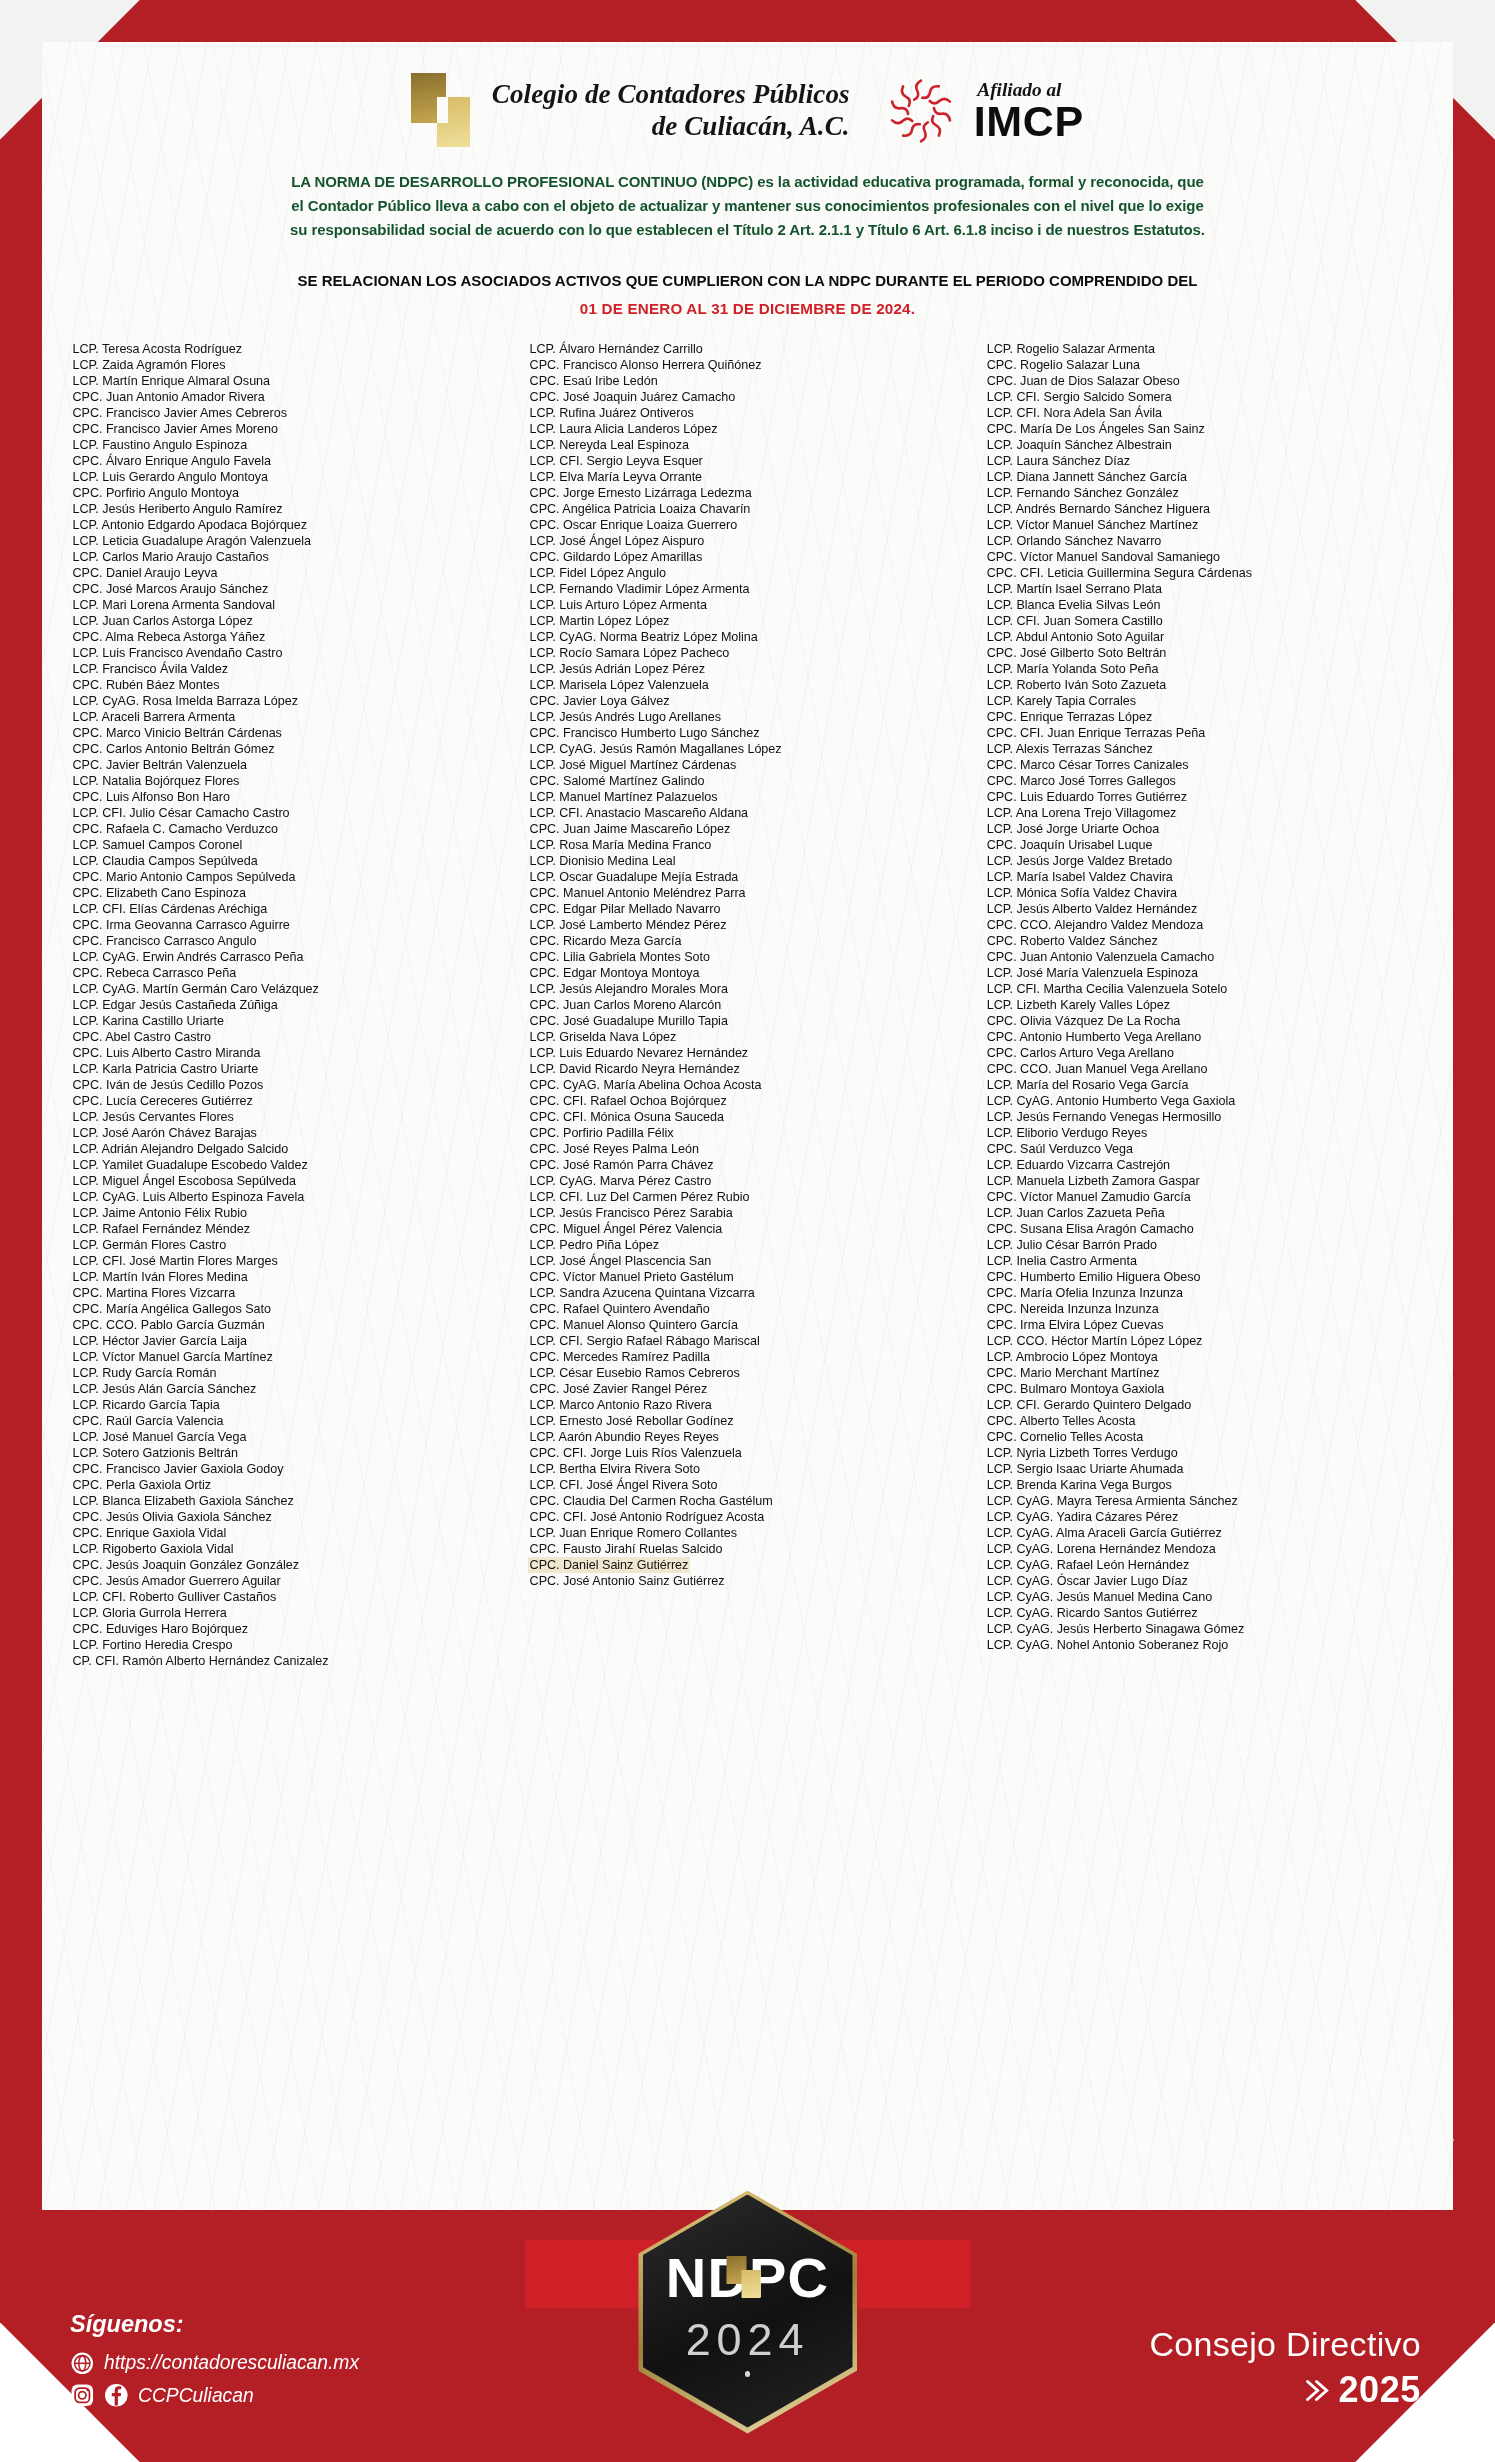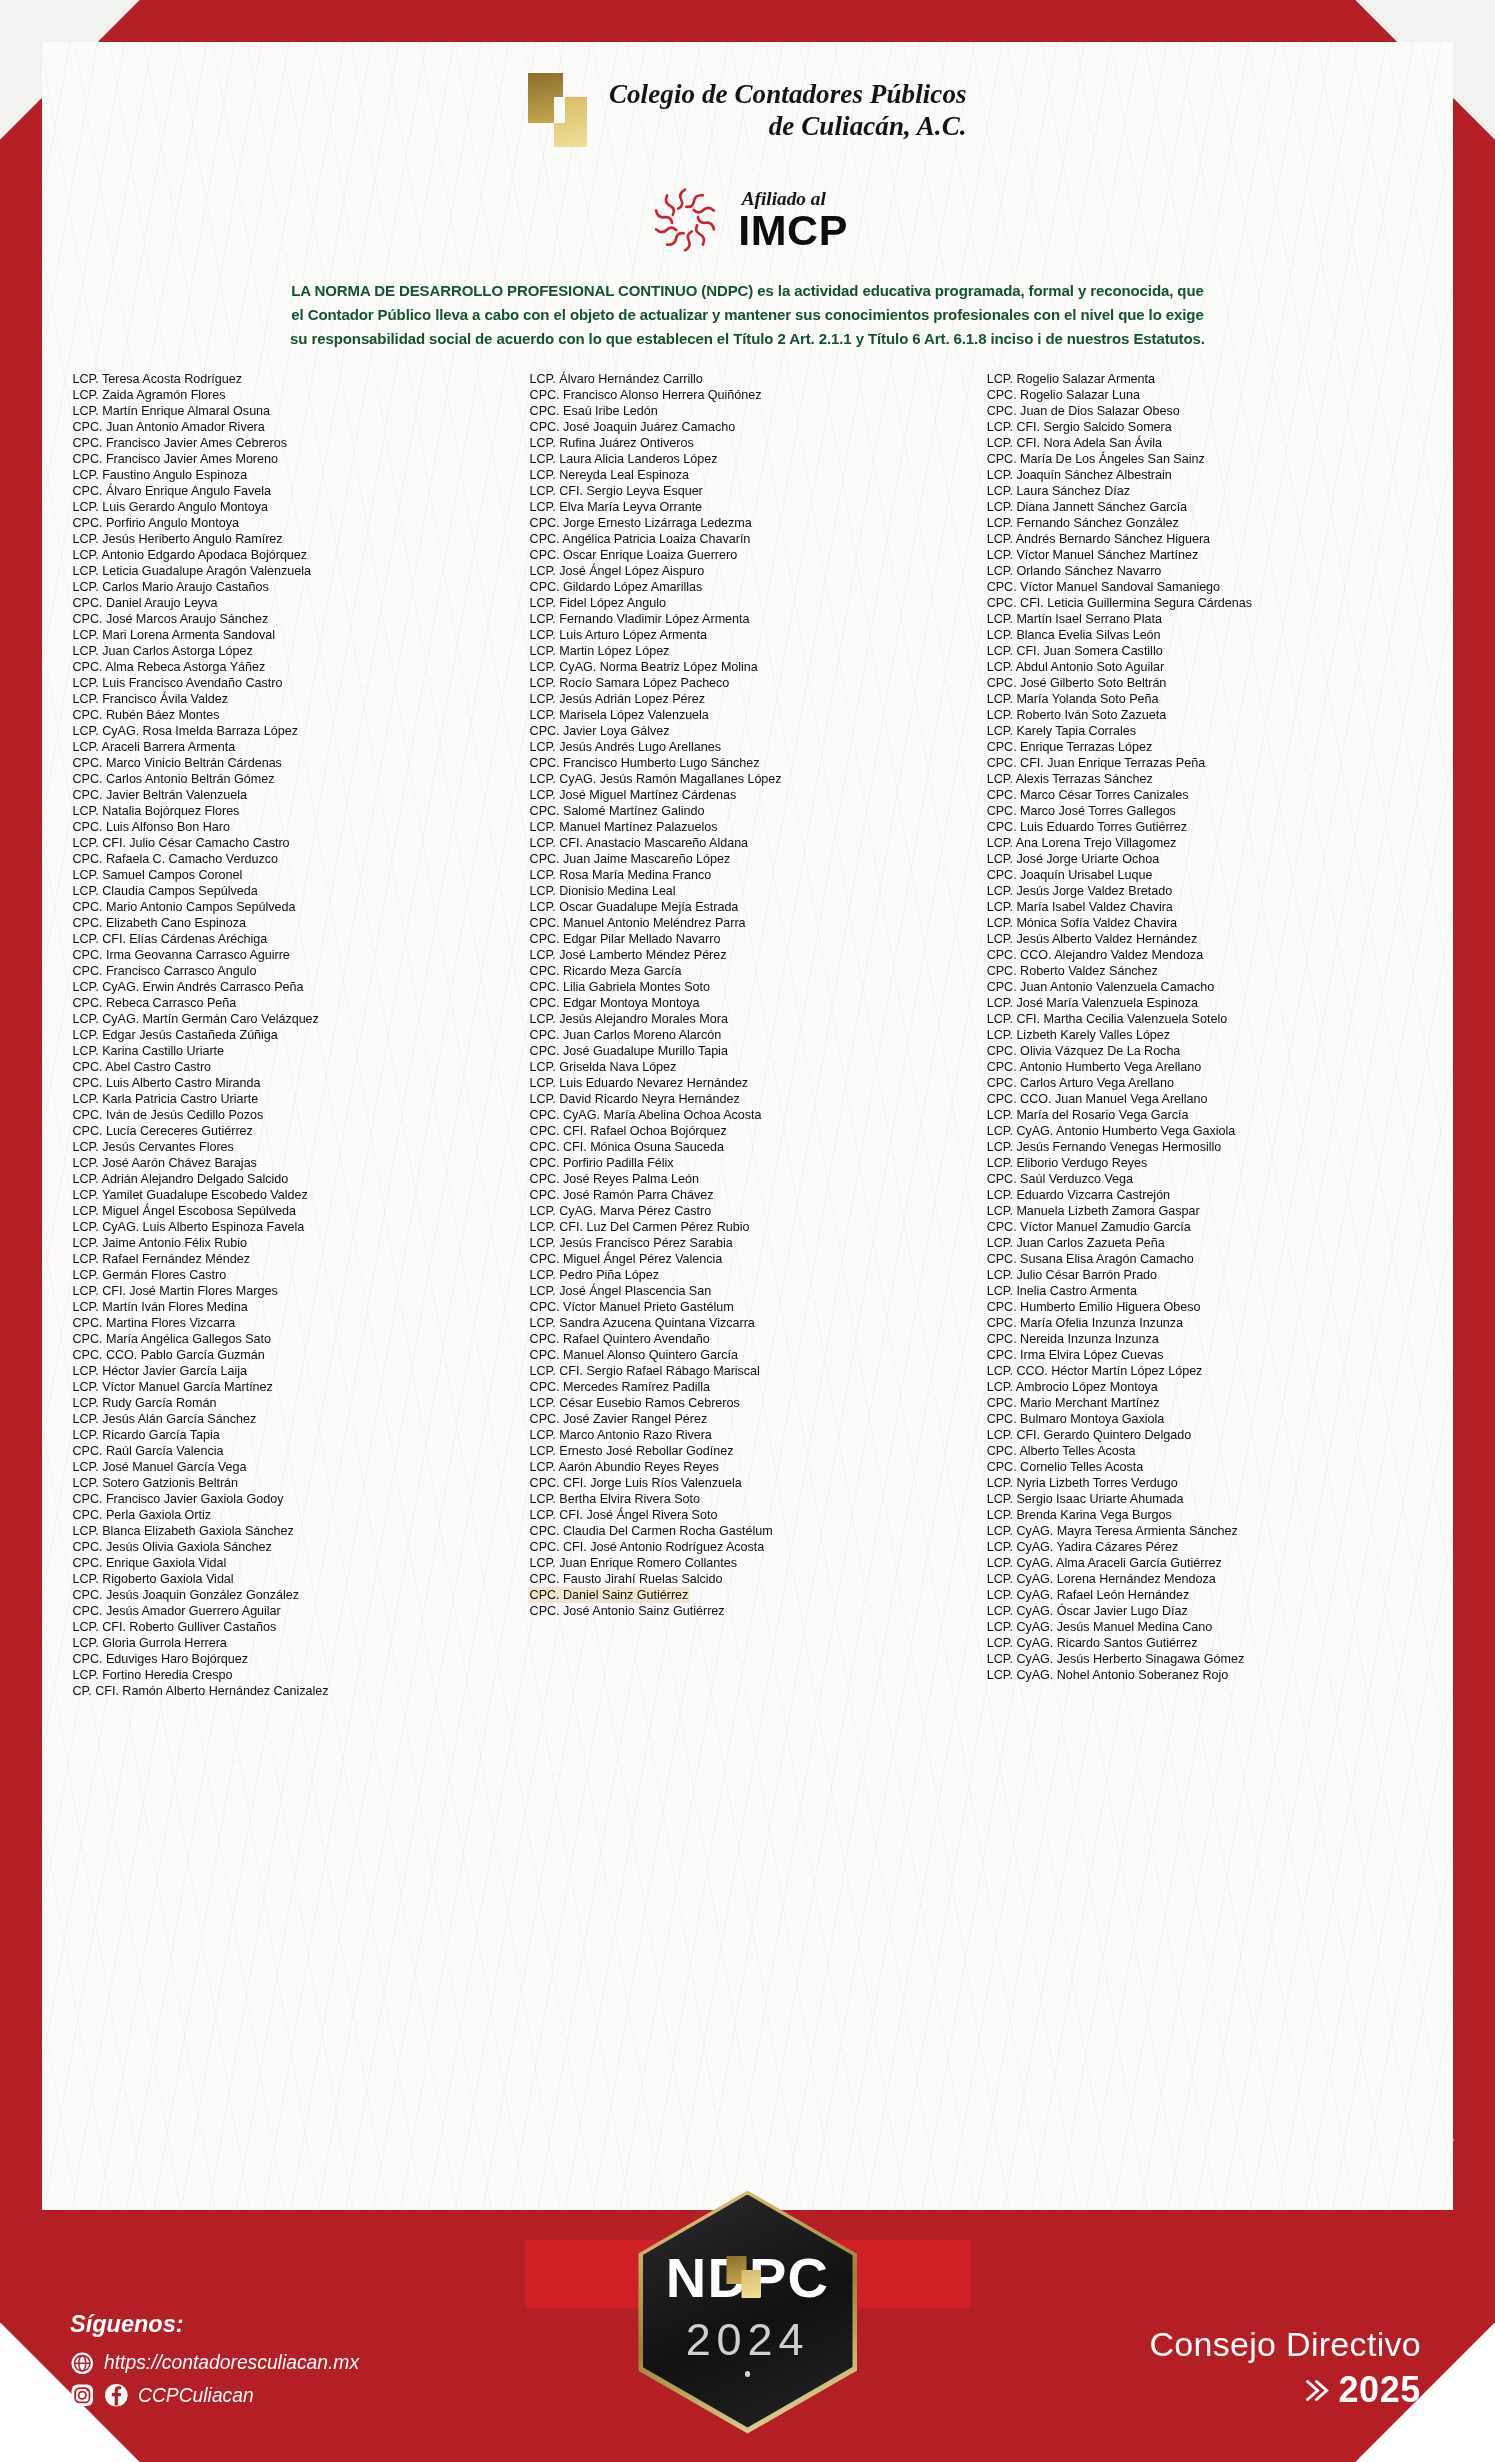--- a/index.html
+++ b/index.html
@@ -24,21 +24,21 @@
   }
   .card::before{
     content:"";position:absolute;inset:0;
     background-image:
       repeating-linear-gradient(100deg, rgba(0,0,0,0.030) 0 1.2px, transparent 1.2px 27px),
       repeating-linear-gradient(80deg, rgba(0,0,0,0.022) 0 1.2px, transparent 1.2px 34px);
     pointer-events:none;
   }
 
   
-  .header{position:relative;display:flex;align-items:center;justify-content:center;gap:33px;padding:30.5px 0 5.9px;flex-direction:column;}
+  .header{position:relative;display:flex;align-items:center;justify-content:center;gap:33px;padding:30.5px 0 5.9px;}
   .logo-ccp{display:flex;align-items:center;gap:17.6px;}
   .logo-mark{position:relative;width:63px;height:76px;}
   .lm-a{position:absolute;left:0;top:0;width:35px;height:50px;background:linear-gradient(170deg,#8a6f2e,#c7a84f);}
   .lm-b{position:absolute;left:26px;top:24.6px;width:33px;height:50px;background:linear-gradient(170deg,#d8bc66,#efe09a);}
   .lm-c{position:absolute;left:26px;top:24.6px;width:10.6px;height:26px;background:#fbfbfa;}
   .ccp-title{font-family:"Liberation Serif",serif;font-style:italic;font-weight:700;color:#141414;
     font-size:27px;line-height:1.16;letter-spacing:0.1px;text-align:right;}
   .imcp-block{display:flex;align-items:center;gap:15.2px;}
   .imcp-sun{width:76px;height:76px;flex:0 0 auto;}
   .imcp-text{display:flex;flex-direction:column;align-items:flex-start;}
@@ -147,20 +147,24 @@
         </div>
       </div>
     </div>
 
     <div class="intro">
       <div>LA NORMA DE DESARROLLO PROFESIONAL CONTINUO (NDPC) es la actividad educativa programada, formal y reconocida, que</div>
       <div>el Contador Público lleva a cabo con el objeto de actualizar y mantener sus conocimientos profesionales con el nivel que lo exige</div>
       <div>su responsabilidad social de acuerdo con lo que establecen el Título 2  Art. 2.1.1 y Título 6 Art. 6.1.8 inciso i de nuestros Estatutos.</div>
     </div>
 
+    <div class="subhead">
+      <div>SE RELACIONAN LOS ASOCIADOS ACTIVOS QUE CUMPLIERON CON LA NDPC DURANTE EL PERIODO COMPRENDIDO DEL</div>
+      <div class="period">01 DE ENERO AL 31 DE DICIEMBRE DE 2024.</div>
+    </div>
 
     <div class="names">
       <div class="col" id="col1">
           <div class="name">LCP. Teresa Acosta Rodríguez</div>
           <div class="name">LCP. Zaida Agramón Flores</div>
           <div class="name">LCP. Martín Enrique Almaral Osuna</div>
           <div class="name">CPC. Juan Antonio Amador Rivera</div>
           <div class="name">CPC. Francisco Javier Ames Cebreros</div>
           <div class="name">CPC. Francisco Javier Ames Moreno</div>
           <div class="name">LCP. Faustino Angulo Espinoza</div>

